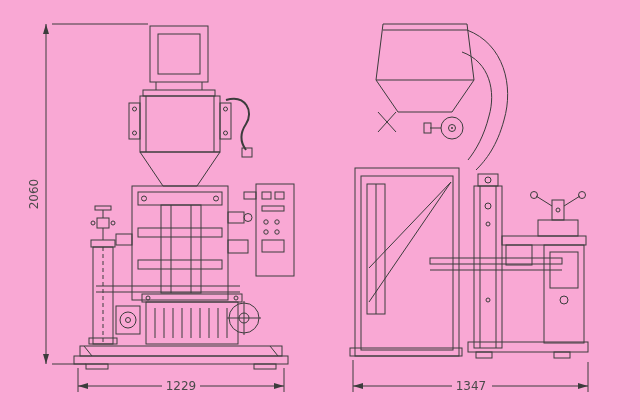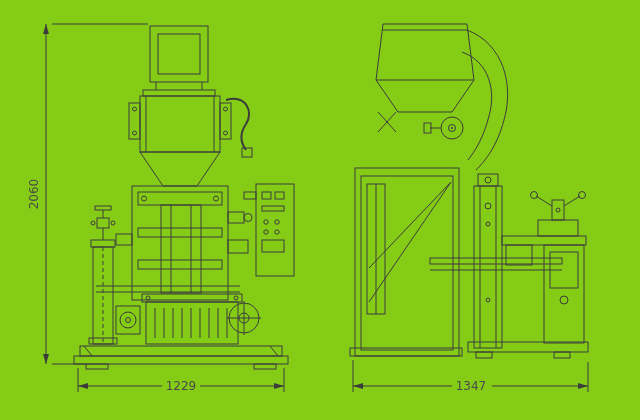--- a/index.html
+++ b/index.html
@@ -1,16 +1,16 @@
 <!DOCTYPE html>
 <html><head>
 <meta charset="utf-8">
 <style>
   html,body{margin:0;padding:0;background:#ffffff;}
-  .canvas{position:relative;width:640px;height:420px;background:#84cc16;overflow:hidden;}
+  .canvas{position:relative;width:640px;height:420px;background:#f9a8d4;overflow:hidden;}
   svg{display:block;}
   text{font-family:"DejaVu Sans", sans-serif;font-size:12px;}
 </style>
 </head>
 <body>
 
 <div class="canvas">
 <svg width="640" height="420" viewBox="0 0 640 420" stroke="#3c3c3c" fill="none" stroke-width="1">
 
   <g>

